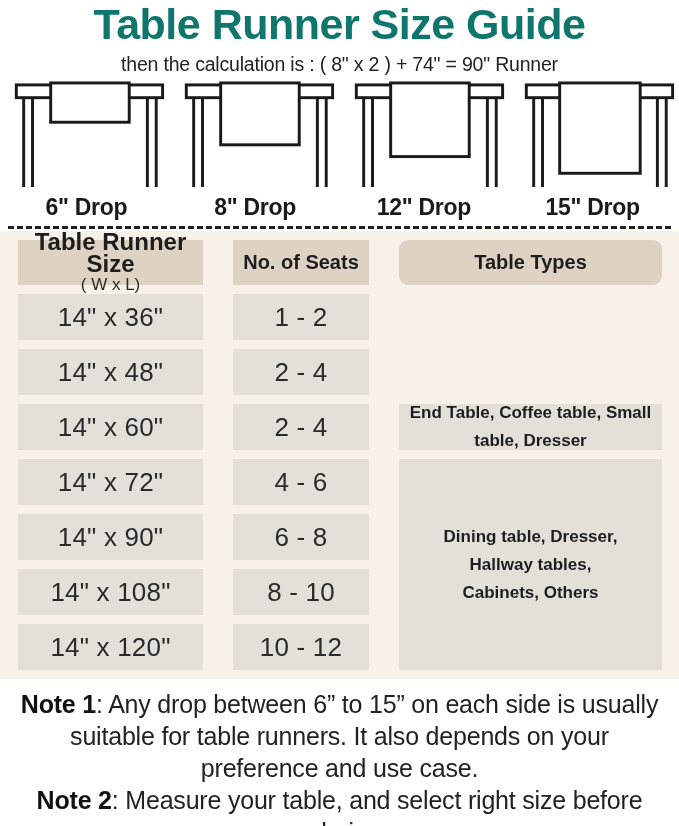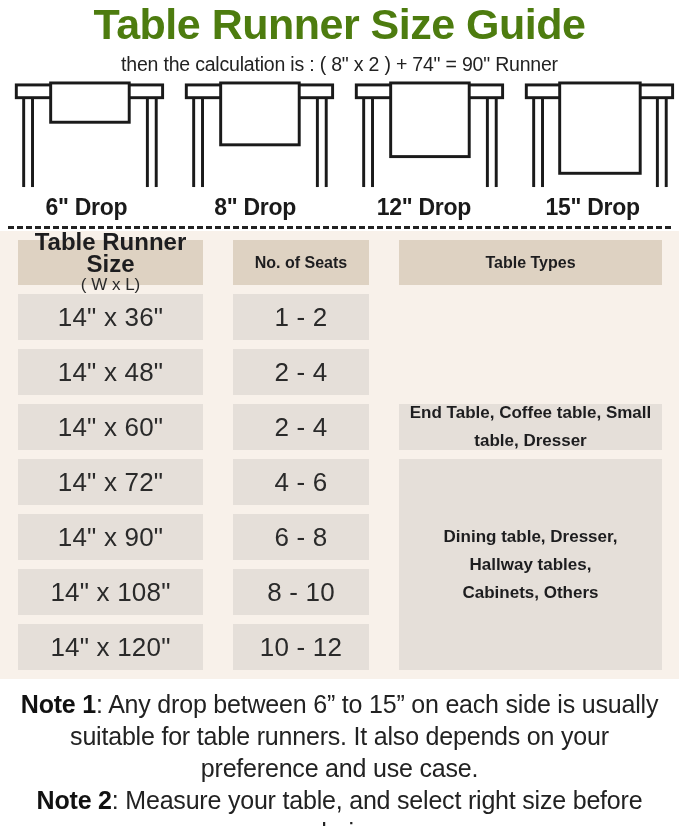--- a/index.html
+++ b/index.html
@@ -9,21 +9,21 @@
     overflow: hidden;
     font-family: "Liberation Sans", sans-serif;
     color: #1d1d1f;
   }
   .page { width: 679px; height: 826px; }
 
   
   .guide-header { text-align: center; padding-top: 1px; }
   .guide-header h1 {
     font-size: 43px; font-weight: bold; line-height: 47px;
-    letter-spacing: -0.5px; color: #4d7c0f;
+    letter-spacing: -0.5px; color: #0f766e;
   }
   .formula {
     font-size: 19.5px; line-height: 25px; margin-top: 7px;
     color: #222; letter-spacing: -0.2px;
   }
   .example { font-size: 19.5px; line-height: 28px; color: #222; letter-spacing: -0.2px; }
   .example:first-of-type { margin-top: 2px; }
 
   
   .diagrams {
@@ -57,21 +57,21 @@
   }
   .cell {
     background: #e5dfd9;
     display: flex; flex-direction: column;
     align-items: center; justify-content: center;
     text-align: center;
   }
   .cell.head { background: #ded2c2; }
   .head-title { font-size: 24px; font-weight: bold; line-height: 22px; color: #1d1d1f; }
   .head-sub { font-size: 17px; line-height: 19px; color: #2a2a2a; }
-  .head-big { font-size: 16px; font-weight: bold; color: #1d1d1f; }
+  .head-big { font-size: 20px; font-weight: bold; color: #1d1d1f; }
   .size-cell, .seats-cell { font-size: 26px; color: #2a2a2a; letter-spacing: 0.2px; }
   .types-cell { font-weight: bold; font-size: 17px; line-height: 28px; color: #1d1d1f; }
   .types-cell .wrap-225 { max-width: 228px; }
   .types-cell .wrap-175 { max-width: 178px; }
   .type-a { grid-column: 3; grid-row: 2 / 4; }
   .type-b { grid-column: 3; grid-row: 4 / 5; }
   .type-c { grid-column: 3; grid-row: 5 / 9; }
 
   
   .notes { margin-top: 9px; text-align: center; }
@@ -143,21 +143,21 @@
   </div>
 
   <div class="dashed-divider"></div>
 
   <section class="size-table">
     <div class="cell head" style="grid-column:1; grid-row:1;">
       <div class="head-title">Table Runner Size</div>
       <div class="head-sub">( W x L)</div>
     </div>
     <div class="cell head head-big" style="grid-column:2; grid-row:1;">No. of Seats</div>
-    <div class="cell head head-big" style="grid-column:3; grid-row:1;">Table Types</div>
+    <div class="cell head head-big" style="grid-column:3; grid-row:1;border-radius:9px;">Table Types</div>
 
     <div class="cell size-cell" style="grid-column:1; grid-row:2;">14" x 36"</div>
     <div class="cell seats-cell" style="grid-column:2; grid-row:2;">1 - 2</div>
 
     <div class="cell size-cell" style="grid-column:1; grid-row:3;">14" x 48"</div>
     <div class="cell seats-cell" style="grid-column:2; grid-row:3;">2 - 4</div>
 
     <div class="cell size-cell" style="grid-column:1; grid-row:4;">14" x 60"</div>
     <div class="cell seats-cell" style="grid-column:2; grid-row:4;">2 - 4</div>
 

